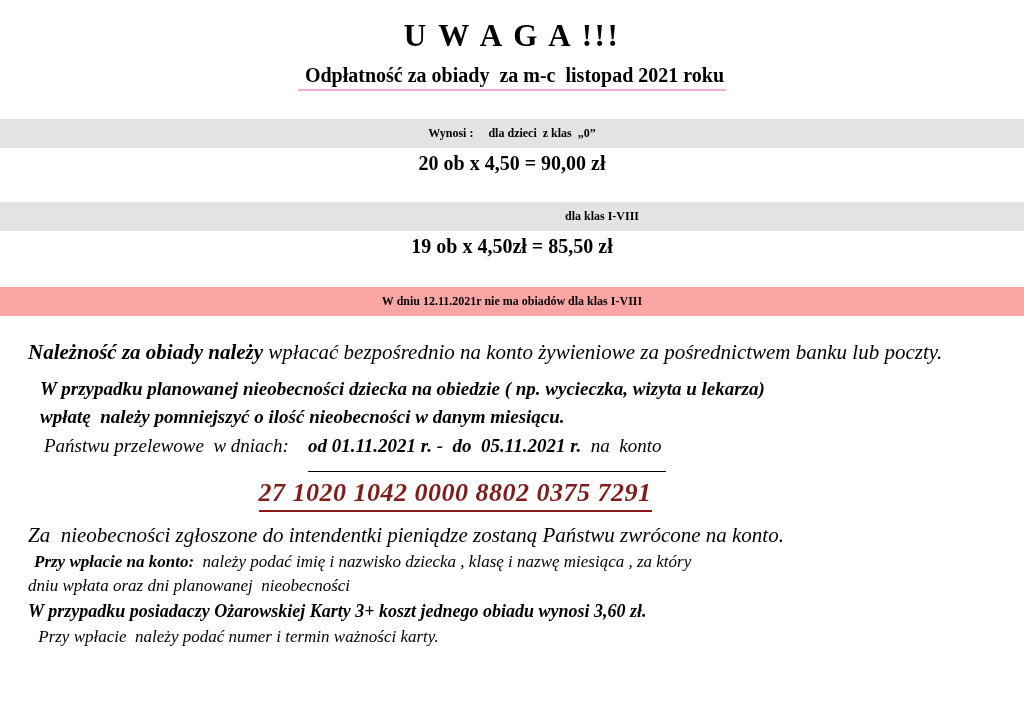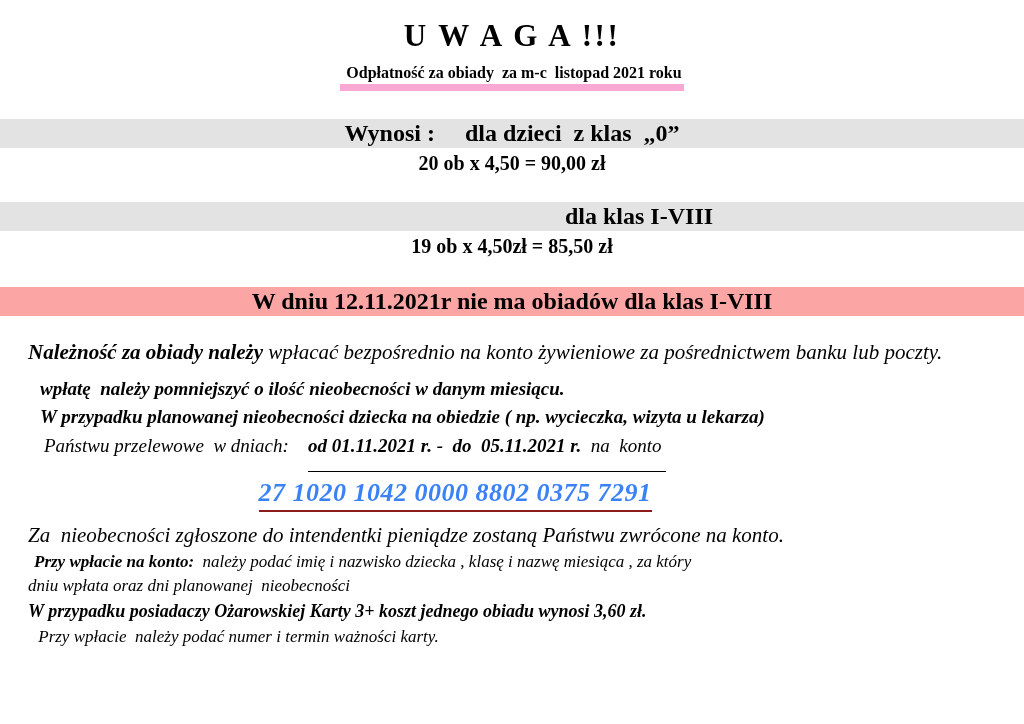--- a/index.html
+++ b/index.html
@@ -31,35 +31,35 @@
   }
   .doc-title {
     font-size: 31px;
     font-weight: bold;
     letter-spacing: 2.5px;
     line-height: 1.15;
     margin: 0;
     white-space: pre;
   }
   .doc-subtitle {
-    font-size: 16px;
+    font-size: 20px;
     font-weight: bold;
     margin: 9px 0 0 0;
     display: inline-block;
-    border-bottom: 7px solid #f9a8d4;
+    border-bottom: 2px solid #f9a8d4;
     padding: 0 2px 2px 2px;
     white-space: pre;
     line-height: 1.2;
   }
 
   
   .band {
     width: 100%;
     box-sizing: border-box;
-    font-size: 24px;
+    font-size: 12px;
     font-weight: bold;
     line-height: 29px;
     height: 29px;
     white-space: pre;
   }
   .band-light { background: #e3e3e3; }
   .band-dark  { background: #fca5a5; }
 
   .band-center { text-align: center; }
   .band-right-ish {
@@ -116,21 +116,21 @@
   .u-seg .bold-part { font-weight: bold; }
 
   .account-line {
     text-align: center;
     margin: 6px 0 0 0;
     padding-right: 120px;
   }
   .account-number {
     font-size: 26px;
     font-weight: bold;
-    color: #3b82f6;
+    color: #7f1d1d;
     letter-spacing: 0.5px;
     border-bottom: 2.5px solid #8b1a1a;
     padding-bottom: 2px;
     display: inline-block;
     white-space: pre;
   }
 
   .p-za {
     font-size: 21px;
     line-height: 30px;
@@ -191,22 +191,22 @@
   <div class="band band-dark band-center">W dniu 12.11.2021r nie ma obiadów dla klas I-VIII</div>
 
   <div style="height:22px"></div>
 
   <div class="body-area">
 
     <p class="p-main"><b>Należność za obiady należy</b><span> wpłacać bezpośrednio na konto żywieniowe  za pośrednictwem banku lub poczty.</span></p>
 
     <div style="height:8px"></div>
 
+    <p class="p-bold">W przypadku planowanej nieobecności dziecka na obiedzie ( np. wycieczka, wizyta u lekarza)</p>
     <p class="p-bold">wpłatę  należy pomniejszyć o ilość nieobecności w danym miesiącu.</p>
-    <p class="p-bold">W przypadku planowanej nieobecności dziecka na obiedzie ( np. wycieczka, wizyta u lekarza)</p>
 
     <p class="p-wplaty"><span>Państwu przelewowe  w dniach:    </span><span class="u-seg"><span class="bold-part">od 01.11.2021 r. -  do  05.11.2021 r.</span><span>  na  konto </span></span></p>
 
     <div class="account-line">
       <span class="account-number">27 1020 1042 0000 8802 0375 7291</span>
     </div>
 
     <p class="p-za">Za  nieobecności zgłoszone do intendentki pieniądze zostaną Państwu zwrócone na konto.</p>
 
     <p class="p-small"><b>Przy wpłacie na konto:</b><span>  należy podać imię i nazwisko dziecka , klasę i nazwę miesiąca , za który</span></p>

